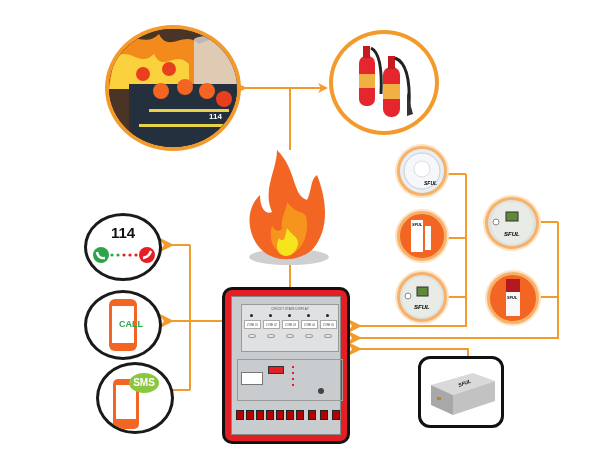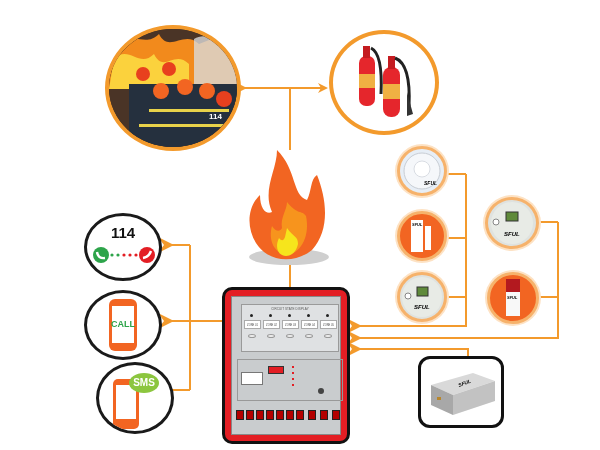--- a/index.html
+++ b/index.html
@@ -149,21 +149,21 @@
       <circle cx="39" cy="9" r="1.6" fill="#e31e24"></circle>
       <circle cx="45" cy="9" r="1.6" fill="#e31e24"></circle>
     <circle cx="56" cy="9" r="8" fill="#e31e24"></circle>
     <path d="M52,12 Q58,11 60,5" stroke="#fff" stroke-width="2.4" fill="none"></path>
   </svg>
 </div>
 
 <div class="circ black-ring" style="left:84px;top:290px;width:78px;height:70px;">
   <div class="abs" style="left:22px;top:6px;width:28px;height:52px;background:#f26522;border-radius:6px;">
     <div class="abs" style="left:3px;top:7px;width:22px;height:37px;background:#fff;"></div>
-    <div class="abs" style="left:0;top:20px;width:28px;text-align:center;font-size:9px;font-weight:bold;color:#2da44a;">CALL</div>
+    <div class="abs" style="left:8px;top:20px;width:28px;text-align:center;font-size:9px;font-weight:bold;color:#2da44a;">CALL</div>
   </div>
 </div>
 
 <div class="circ black-ring" style="left:96px;top:362px;width:78px;height:72px;">
   <div class="abs" style="left:14px;top:14px;width:26px;height:50px;background:#f26522;border-radius:5px;">
     <div class="abs" style="left:3px;top:6px;width:20px;height:34px;background:#fff;"></div>
   </div>
   <div class="abs" style="left:30px;top:8px;width:30px;height:20px;background:#8cc63f;border-radius:50%;text-align:center;line-height:20px;font-size:10px;font-weight:bold;color:#fff;">SMS</div>
 </div>
 

